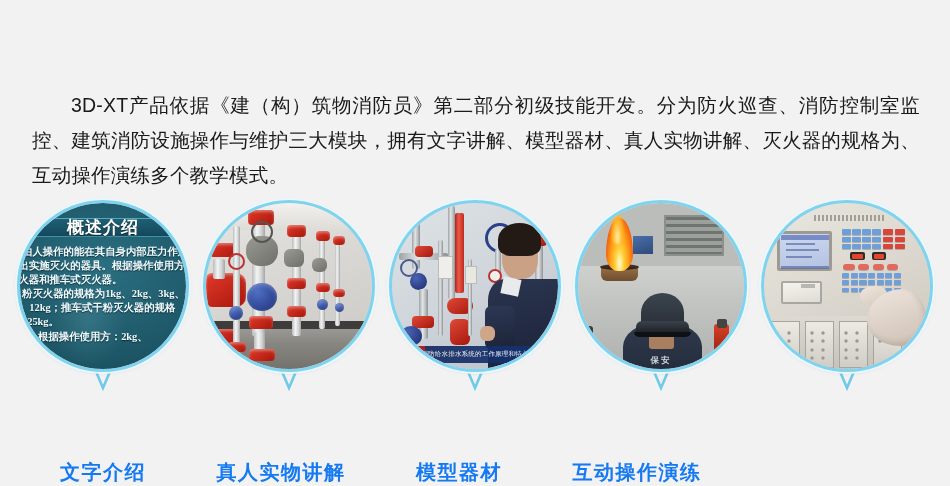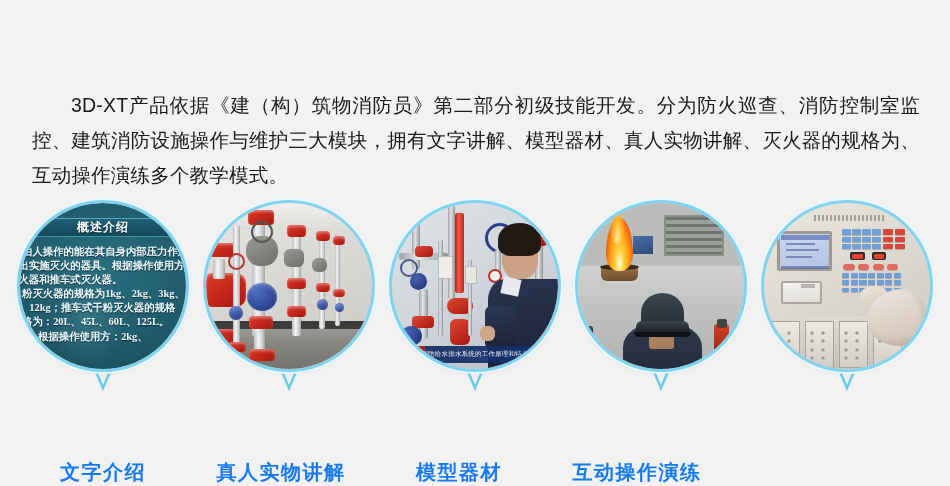--- a/index.html
+++ b/index.html
@@ -92,21 +92,21 @@
   }
   .slide-header {
     position: absolute; left: 10px; right: 10px; top: 15px;
     height: 19px;
     background: linear-gradient(180deg, #1f5f74 0%, #14485b 100%);
     border-top: 1px solid #4fa9bd;
     border-bottom: 1px solid #3d93a8;
     display: flex; align-items: center; justify-content: center;
   }
   .slide-header span {
-    color: #ffffff; font-size: 12px; font-weight: bold; letter-spacing: 1px;
+    color: #ffffff; font-size: 17px; font-weight: bold; letter-spacing: 1px;
     text-shadow: 0 1px 1px rgba(0,0,0,.5);
     font-family: Liberation Sans, sans-serif;
   }
   .slide-body {
     position: absolute; left: -12px; top: 42px; width: 200px;
     color: #f0fbff;
     font-size: 10.4px;
     line-height: 13.6px;
     font-family: "Liberation Serif", "DejaVu Serif", serif;
     font-weight: bold;
@@ -252,21 +252,21 @@
           <div class="slide-ghost"></div>
           <div class="slide-header">
             <span>概述介绍</span>
           </div>
           <div class="slide-body">
             <p class="ind">由人操作的能在其自身内部压力作用下</p>
             <p>喷出实施灭火的器具。根据操作使用方</p>
             <p>灭火器和推车式灭火器。</p>
             <p class="ind">粉灭火器的规格为1kg、2kg、3kg、4</p>
             <p>kg、12kg；推车式干粉灭火器的规格</p>
-            <p class="ind">格为：20L、45L、60L、125L。</p>
+            <p class="ind">125kg。</p>
             <p style="text-indent:30px">根据操作使用方：2kg、</p>
 
           </div>
         </div>
       </div>
     </div>
 
     <div class="circle-cell">
       <div class="tail">
         <svg width="26" height="30" viewBox="0 0 26 30">
@@ -387,20 +387,21 @@
           <div class="flame"></div>
           <div class="flame2"></div>
           <div class="p4-ext2"></div>
           <div class="p4-ext"></div>
           <div class="p4-ext-top"></div>
           <div class="p4-guard-body"></div>
           <div class="p4-neck"></div>
           <div class="p4-guard-head"></div>
           <div class="p4-cap"></div>
           <div class="p4-capbrim"></div>
+          <div class="p4-text">保安</div>
         </div>
       </div>
     </div>
 
     <div class="circle-cell">
       <div class="tail">
         <svg width="26" height="30" viewBox="0 0 26 30">
           <path d="M2 0 L13 26 L24 0" fill="none" stroke="#6fc9e8" stroke-width="2.6"></path>
         </svg>
       </div>

